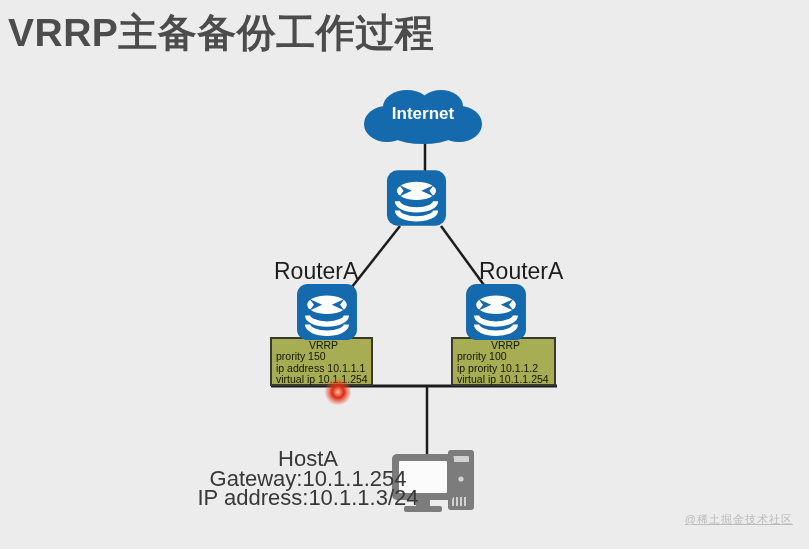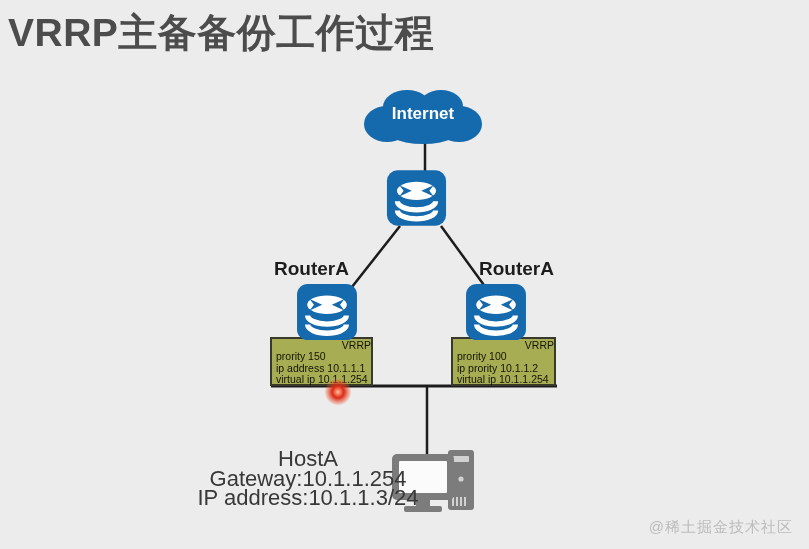--- a/index.html
+++ b/index.html
@@ -46,37 +46,37 @@
   .router{position:absolute;width:62px;height:58px;}
   .router svg{width:100%;height:100%;display:block;}
   .router-core{left:386px;top:169px;width:61px;height:58px;}
   .router-a{left:296px;top:283px;}
   .router-b{left:465px;top:283px;}
   .dev-blue{fill:var(--device-blue);}
   .glyph-white{fill:#ffffff;}
   .band{fill:none;stroke:#ffffff;stroke-width:5.5;}
 
   .router-label{
-    position:absolute;font-size:19px;font-weight:700;color:var(--text-black);
+    position:absolute;font-size:23px;font-weight:400;color:var(--text-black);
     white-space:nowrap;
   }
   .router-label-a{left:274px;top:258px;}
   .router-label-b{left:479px;top:258px;}
 
   .vrrp-box{
     position:absolute;
     background:var(--vrrp-box-green);
     border:2px solid var(--vrrp-box-border);
     color:#141407;
     font-size:10.5px;line-height:11.3px;
     padding:1px 0 0 4px;
   }
   .vrrp-box-a{left:270px;top:337px;width:103px;height:49px;}
   .vrrp-box-b{left:451px;top:337px;width:105px;height:49px;}
-  .vrrp-box .vrrp-head{text-align:right;padding-right:0;}
+  .vrrp-box .vrrp-head{text-align:center;padding-right:0;}
 
   .host-icon{position:absolute;left:392px;top:448px;width:88px;height:66px;}
   .host-icon svg{width:100%;height:100%;display:block;}
   .host-gray-fill{fill:var(--host-gray);}
   .host-detail{fill:#d2d2d2;}
   .screen-fill{fill:#fbfbfb;}
 
   .host-text{
     position:absolute;left:178px;top:449px;width:260px;
     text-align:center;color:#383838;font-size:22px;line-height:19.5px;
@@ -85,23 +85,24 @@
 
   .laser-dot{
     position:absolute;left:325px;top:379px;width:26px;height:26px;
     border-radius:50%;
     background:radial-gradient(circle,
       #ffc2a0 0%, #f2664a 18%, var(--laser-red) 32%,
       rgba(233,60,30,0.55) 52%, rgba(240,90,50,0.25) 66%, rgba(240,90,50,0) 78%);
   }
 
   .watermark{
-    position:absolute;right:16px;bottom:12px;
-    color:var(--watermark-gray);font-size:15px;letter-spacing:1px;
-    white-space:nowrap;
+    position:absolute;right:16px;bottom:22px;
+    color:var(--watermark-gray);font-size:11px;letter-spacing:1px;
+    white-space:nowrap;
+    text-decoration:underline;
   }
 </style>
 </head>
 <body>
 
 <div class="stage">
 
   <svg width="0" height="0" style="position:absolute" aria-hidden="true">
     <symbol id="sym-router" viewBox="0 0 64 60">
       <rect x="1" y="1" width="62" height="58" rx="11" class="dev-blue"></rect>

